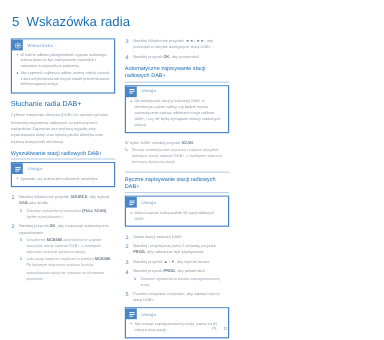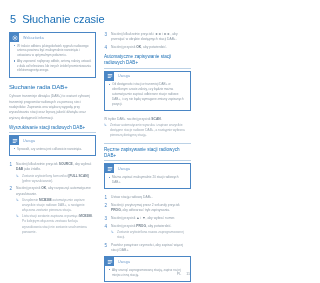--- a/index.html
+++ b/index.html
@@ -192,21 +192,21 @@
     margin: 3px 0 3px 0;
   }
 </style>
 </head>
 <body>
 
 <div class="page">
 
   <div class="chapter-head">
     <span class="chapter-num">5</span>
-    <span class="chapter-title">Słuchanie czasie</span>
+    <span class="chapter-title">Wskazówka radia</span>
   </div>
 
   <div class="cols">
 
     <div class="col">
 
       <div class="notebox">
         <div class="notebox-head">
           <span class="note-icon">
             <svg width="6" height="6" viewBox="0 0 16 16" aria-hidden="true">

